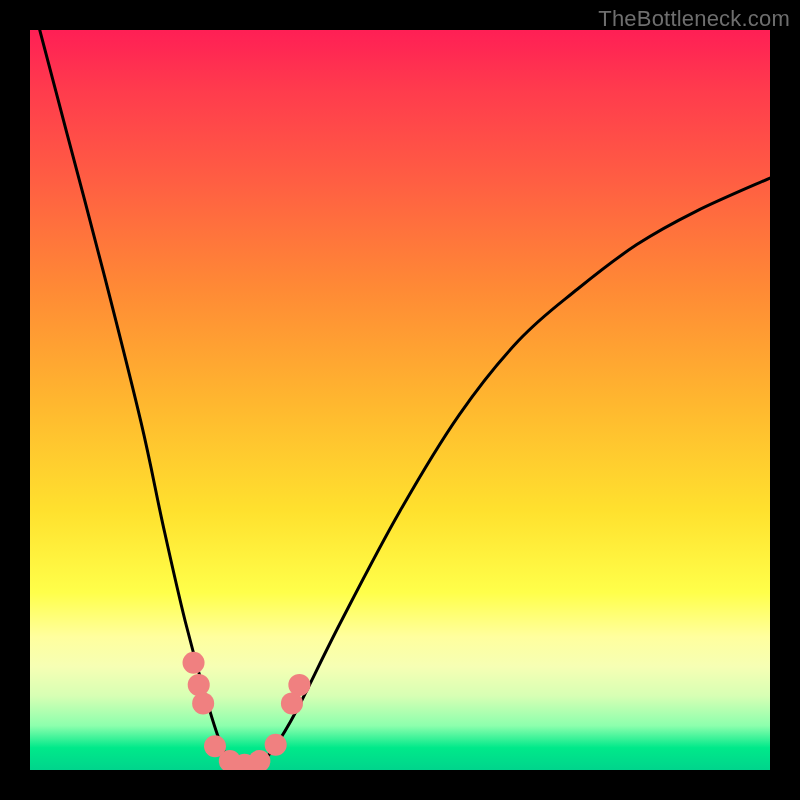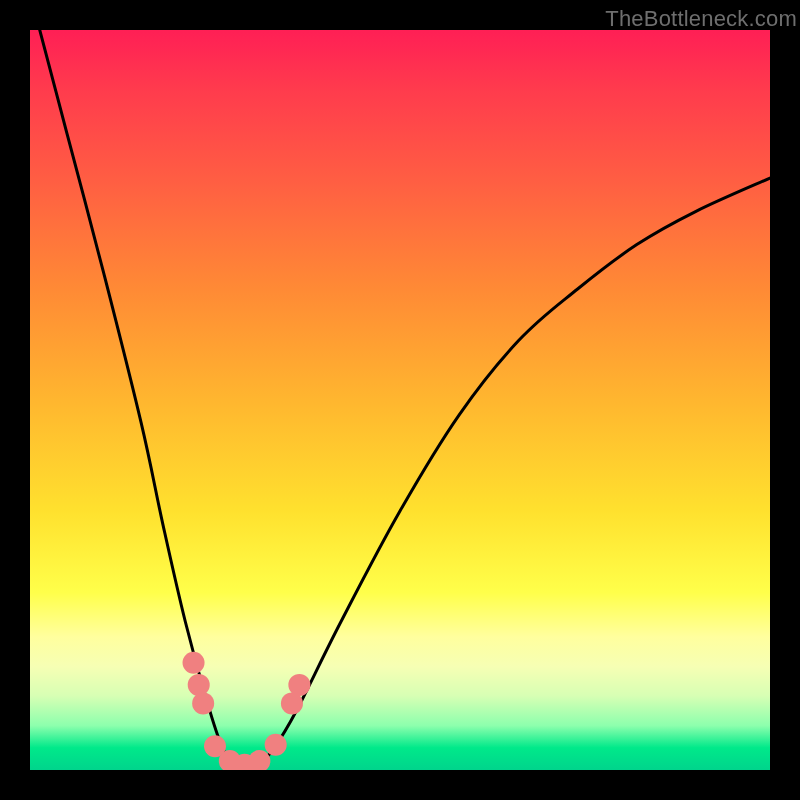--- a/index.html
+++ b/index.html
@@ -38,21 +38,21 @@
       #f6ffb4 86%,
       #d7ffb4 90%,
       #8dffad 94%,
       #00e98a 97%,
       #00d48c 100%
     );
   }
   .watermark {
     position: absolute;
     top: 6px;
-    right: 3px;
+    right: 10px;
     color: #6e6e6e;
     font-size: 22px;
     font-weight: 500;
     letter-spacing: 0.2px;
   }
   svg.curve {
     position: absolute;
     left: 0;
     top: 0;
     width: 740px;

